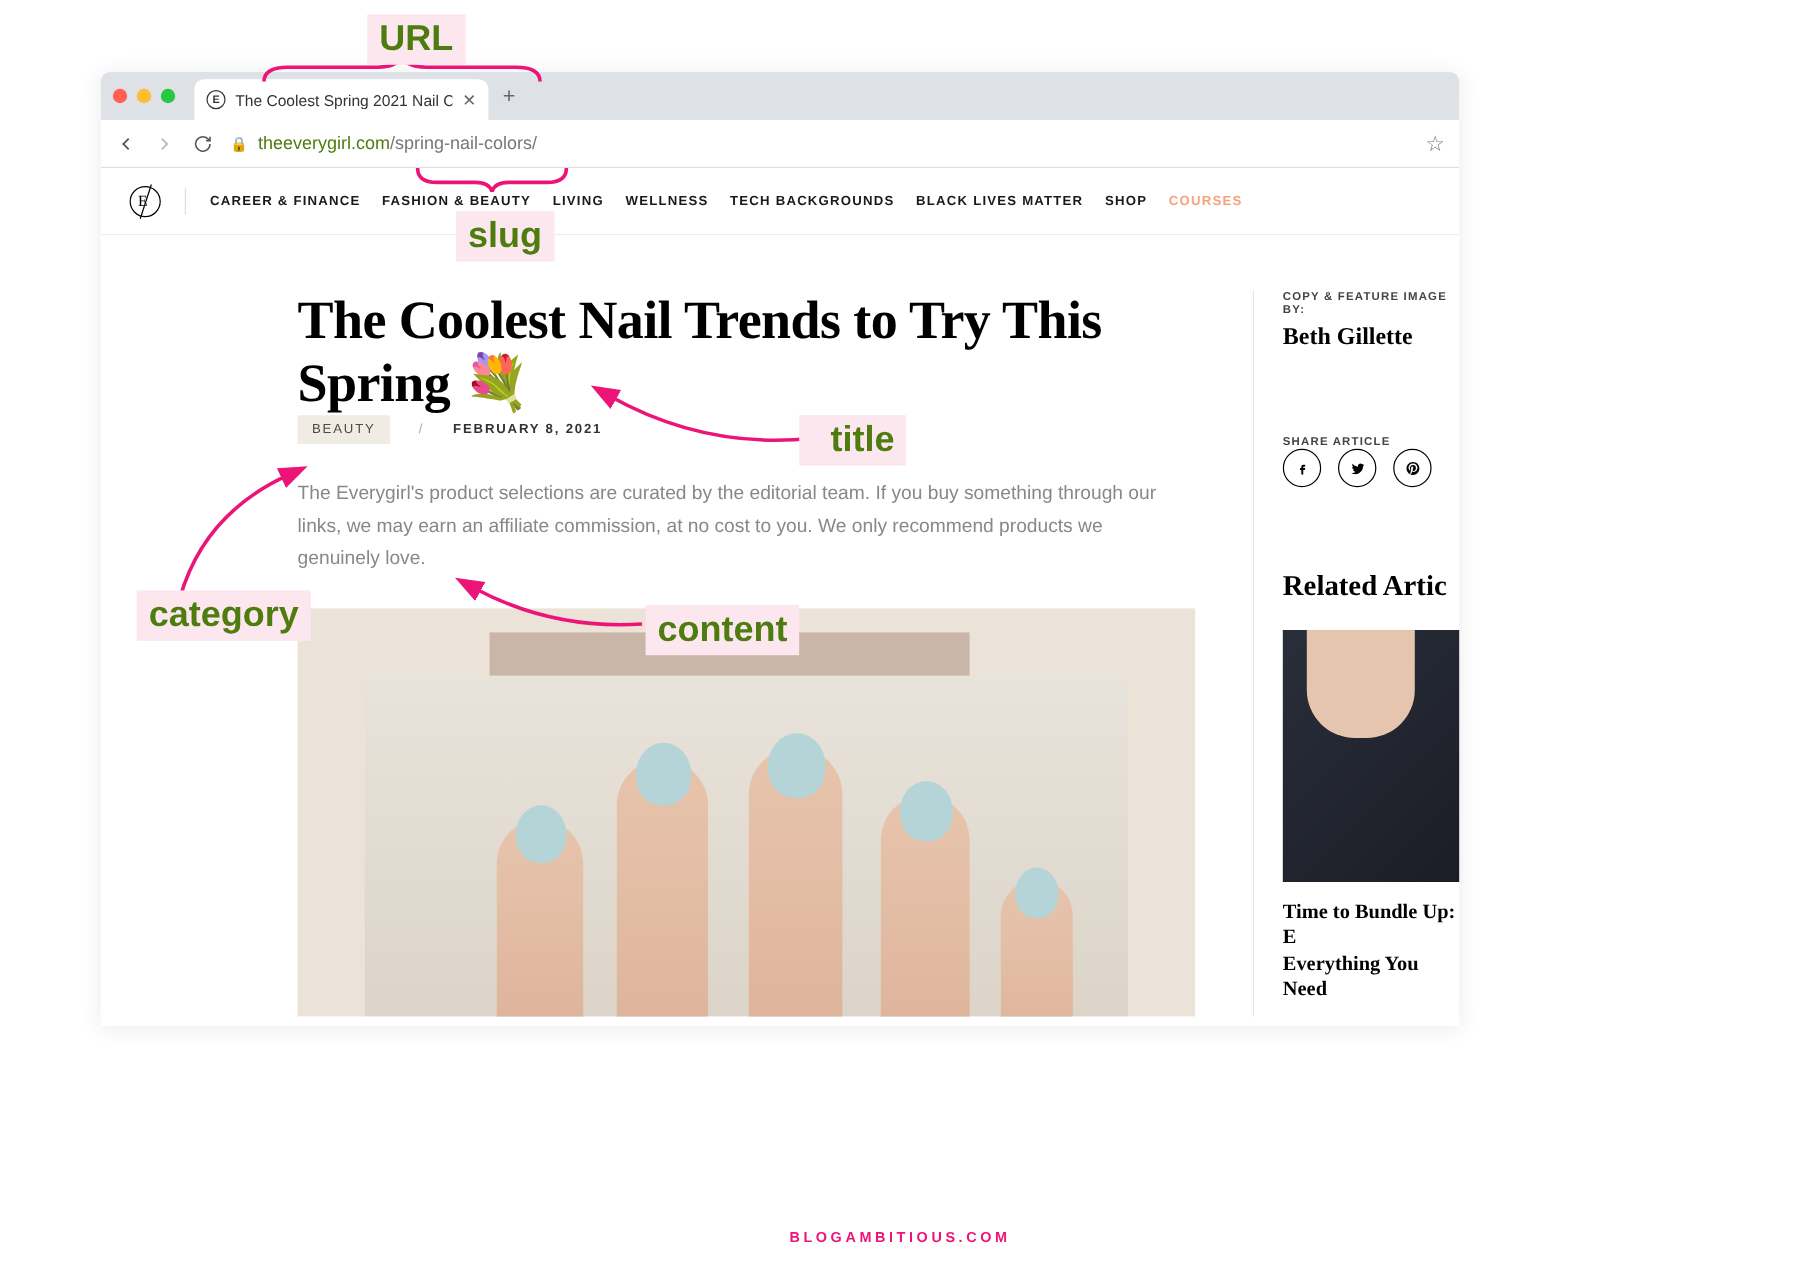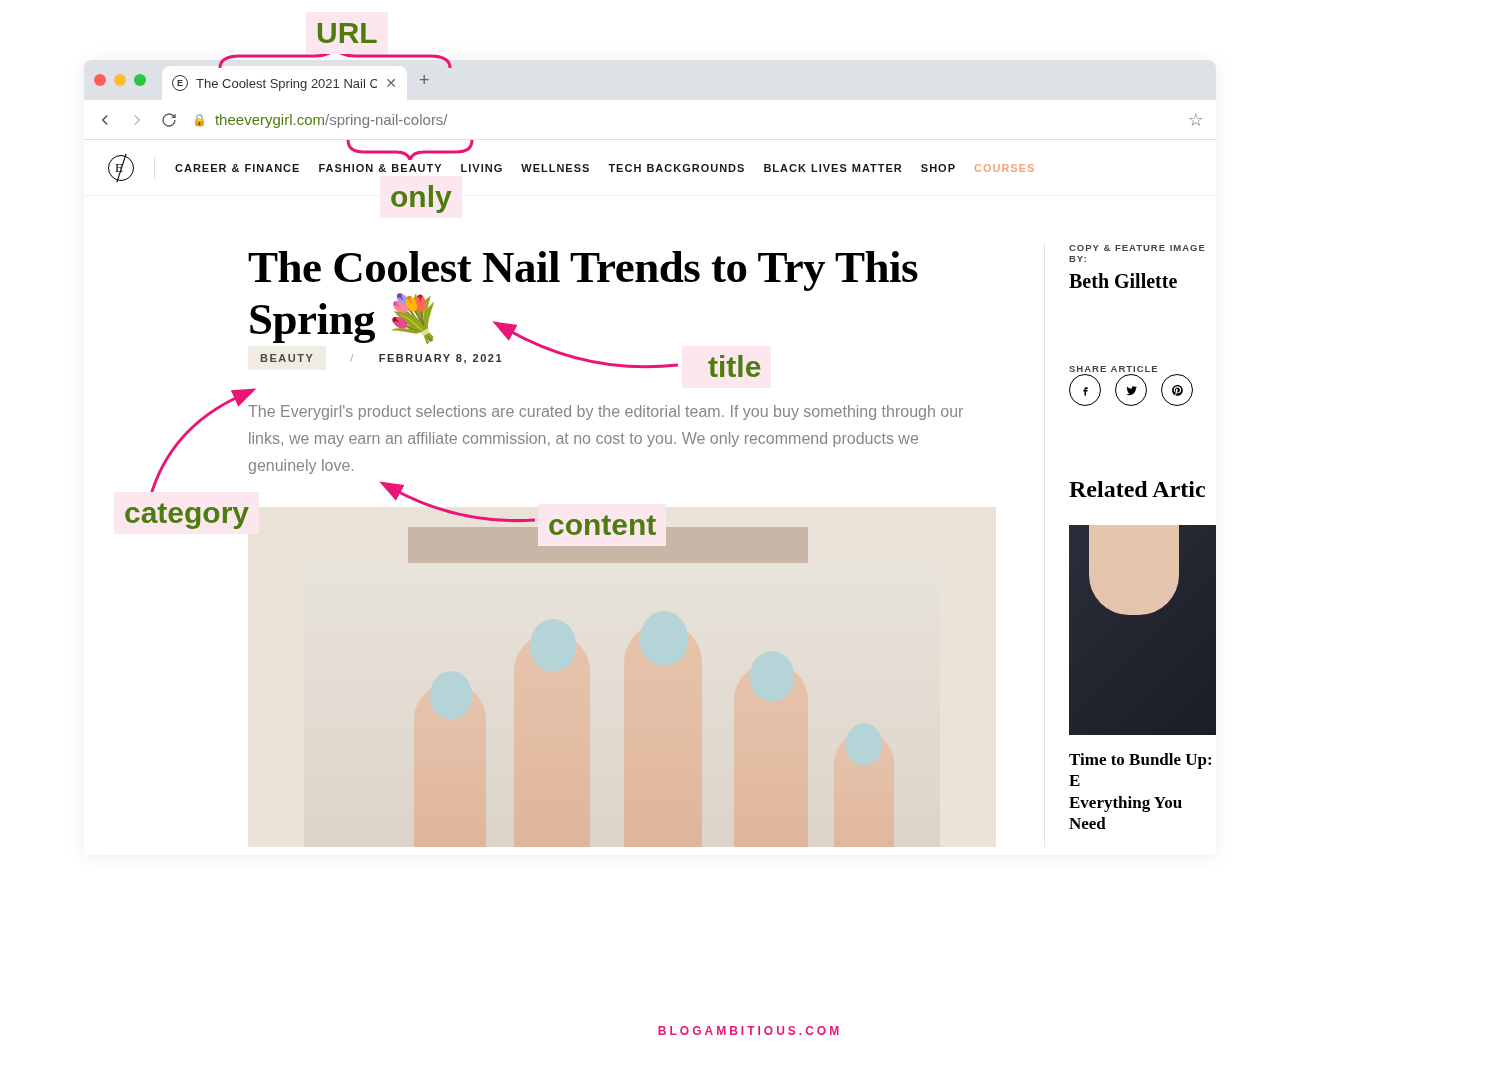--- a/index.html
+++ b/index.html
@@ -34,21 +34,21 @@
 .nav-divider { width: 1px; height: 22px; background: #ddd; margin: 0 20px; }
 .main-nav { display: flex; gap: 18px; font-size: 11px; font-weight: 600; letter-spacing: 1px; }
 .main-nav a { color: #1a1a1a; text-decoration: none; cursor: pointer; }
 .main-nav a.highlight { color: #f5a37f; }
 
 
 .content-area { display: flex; padding: 46px 0 0 0; }
 .article-main { flex: 1; padding: 0 48px 0 164px; }
 .article-title { font-family: Georgia, 'Times New Roman', serif; font-size: 45px; font-weight: 700; line-height: 1.15; letter-spacing: -0.5px; }
 .meta-row { display: flex; align-items: center; gap: 24px; margin-bottom: 28px; font-size: 11px; letter-spacing: 1.5px; }
-.category-tag { background: #f0ece4; padding: 6px 12px; font-weight: 700; color: #4a4a4a; }
+.category-tag { background: #f0ece4; padding: 6px 12px; font-weight: 400; color: #4a4a4a; }
 .meta-sep { color: #aaa; }
 .meta-date { font-weight: 600; color: #333; }
 .article-lead { color: #888; font-size: 16px; line-height: 1.7; margin-bottom: 28px; max-width: 740px; }
 .hero-image { width: 748px; height: 340px; background: #ece3d8; position: relative; overflow: hidden; }
 .hero-tape { position: absolute; top: 20px; left: 160px; width: 400px; height: 46px; background: #c9b6a8; }
 .hero-photo { position: absolute; top: 56px; left: 56px; width: 636px; height: 284px; background: linear-gradient(180deg, #e8e3db 0%, #dcd4c8 100%); }
 .nail { position: absolute; border-radius: 50% 50% 45% 45%; background: #b4d4d8; }
 .finger { position: absolute; background: linear-gradient(180deg, #e8c4ad 0%, #dcb298 100%); border-radius: 40px 40px 0 0; }
 
 .sidebar { width: 178px; border-left: 1px solid #e5e5e5; padding: 0 0 0 24px; }
@@ -68,22 +68,22 @@
 .annotation-arrow { position: absolute; z-index: 99; }
 .annotation-arrow svg { overflow: visible; }
 .bracket { position: absolute; z-index: 99; }
 
 .footer-credit { position: absolute; bottom: 28px; left: 0; right: 0; text-align: center; font-size: 12px; font-weight: 700; letter-spacing: 3px; color: #ec1577; }
 </style>
 </head>
 <body>
 
 <div class="annotation" style="left:306px; top:12px;">URL</div>
-<div class="annotation" style="left:380px; top:176px;">only</div>
-<div class="annotation" style="left:682px; top:346px;padding-left:26px;">title</div>
+<div class="annotation" style="left:380px; top:176px;">slug</div>
+<div class="annotation" style="left:666px; top:346px;padding-left:26px;">title</div>
 <div class="annotation" style="left:114px; top:492px;">category</div>
 <div class="annotation" style="left:538px; top:504px;">content</div>
 
 <div class="bracket" style="left:210px; top:48px;">
 <svg width="250" height="24">
       <path d="M 10 20 Q 10 8 30 8 L 105 8 Q 120 8 125 0 Q 130 8 145 8 L 220 8 Q 240 8 240 20" stroke="#ec1577" stroke-width="3" fill="none"></path>
     </svg>
 </div>
 
 <div class="bracket" style="left:340px; top:136px;">

